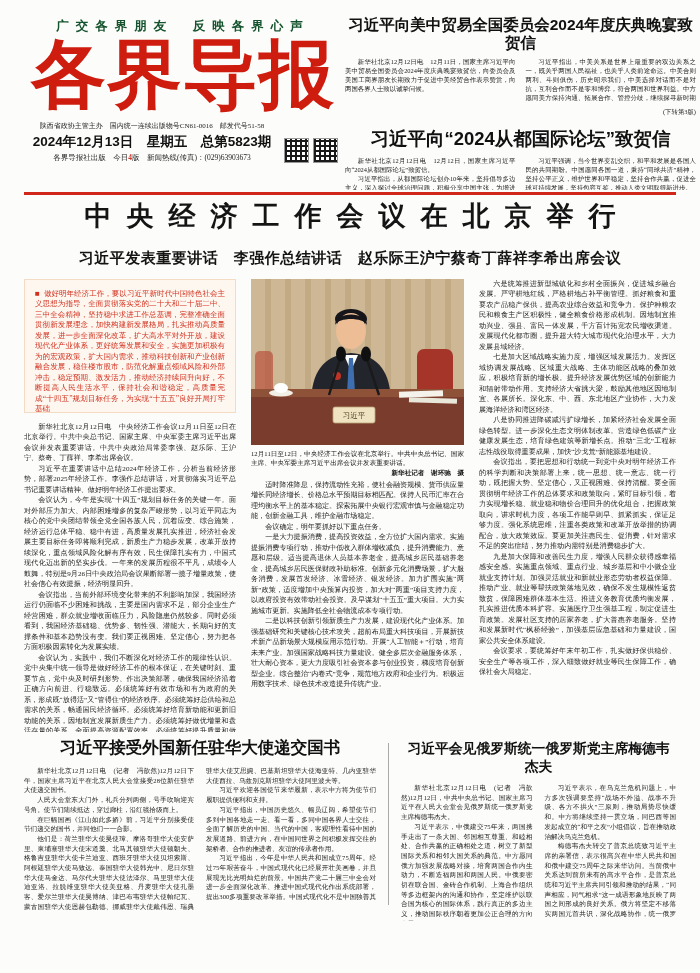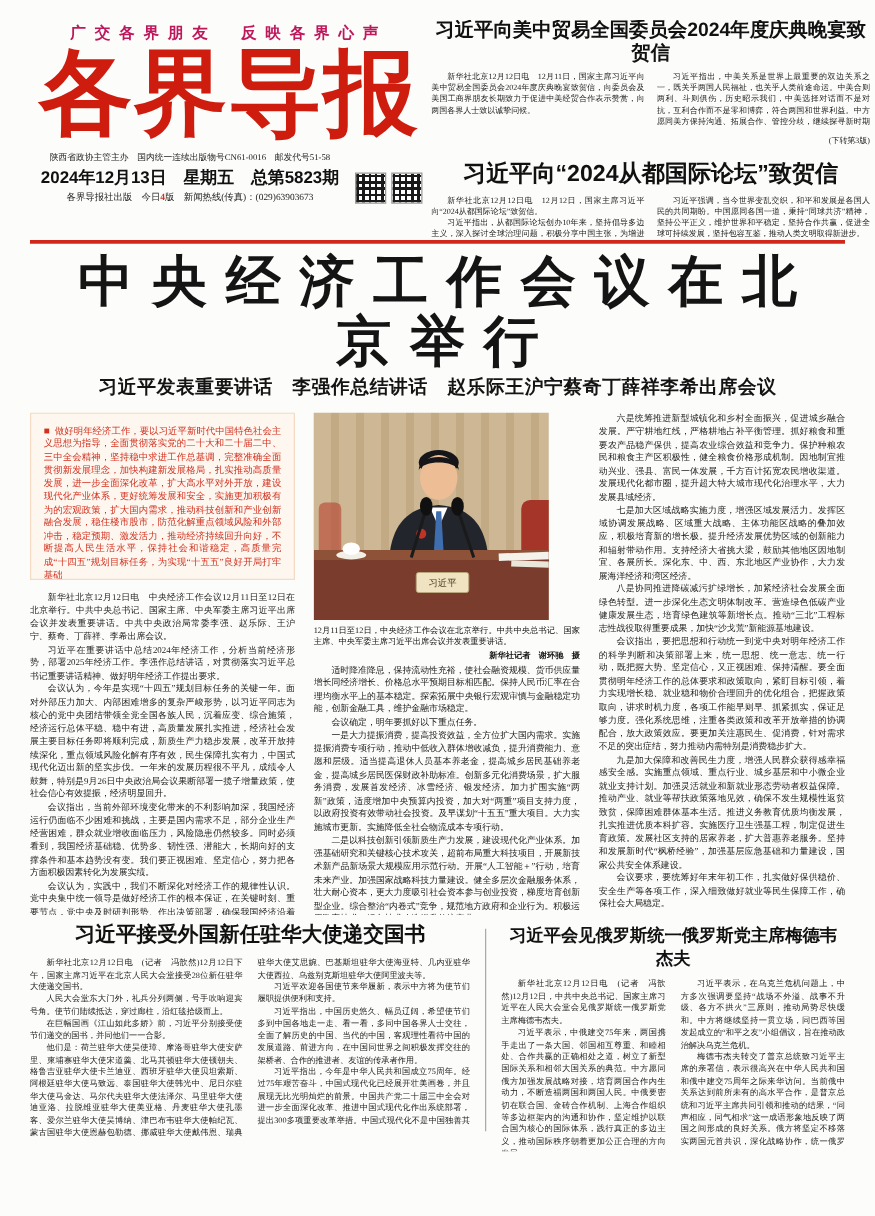--- a/index.html
+++ b/index.html
@@ -1,21 +1,21 @@
 <!DOCTYPE html>
 <html><head>
 <meta charset="utf-8">
 <style>
   *{margin:0;padding:0;box-sizing:border-box}
   body{width:700px;height:973px;font-family:"Liberation Serif","DejaVu Serif",serif;background:#eeeeea}
   .page{position:relative;width:700px;height:973px;background:#fcfcfa;overflow:hidden}
 
   
   .masthead{position:absolute;left:24px;top:10px;width:318px;height:180px}
-  .tagline{color:#be185d;font-size:12.5px;font-weight:700;letter-spacing:7px;text-align:center;margin-top:8px}
+  .tagline{color:#14532d;font-size:12.5px;font-weight:700;letter-spacing:7px;text-align:center;margin-top:8px}
   .paper-title{color:#ce1c0f;font-size:75px;font-weight:700;text-align:center;line-height:1.06;letter-spacing:1px;font-family:"DejaVu Serif","Liberation Serif",serif}
   .pub-block{display:flex;margin-top:6px;align-items:flex-end}
   .pub-info{width:256px;text-align:center;color:#222}
   .pub-line1{font-size:7px;letter-spacing:0;white-space:nowrap}
   .pub-date{font-size:13.5px;font-weight:700;font-family:"Liberation Sans","DejaVu Sans",sans-serif;margin:2px 0;color:#111}
   .pub-line3{font-size:7.5px;white-space:nowrap}
   .red{color:#d2301f;font-weight:700}
   .qr-wrap{display:flex;gap:4px;margin-left:4px}
   .qr{width:25px;height:25px;border:1px solid #999;background:
       repeating-linear-gradient(0deg,#1a1a1a 0 2px,transparent 2px 5px),
@@ -29,30 +29,30 @@
   .ta-body{margin-top:5px;column-count:2;column-gap:10px;font-size:6.4px;line-height:9.2px;text-align:justify;color:#222;overflow:hidden}
   .ta-a .ta-body{height:50px}
   .ta-b .ta-body{height:56px}
   .ta-body p{text-indent:2em}
   .jump-note{text-align:right;font-size:6.4px;color:#222;margin-top:1px}
 
   .red-rule{position:absolute;left:24px;top:192px;width:652px;height:3px;background:#d1271b}
 
   
   .main{position:absolute;left:24px;top:202px;width:652px;height:530px;overflow:hidden}
-  .main-headline{font-family:"Liberation Sans","DejaVu Sans",sans-serif;font-size:44px;font-weight:900;color:#141414;text-align:center;letter-spacing:15px;padding-left:15px;line-height:1.1}
-  .main-subhead{font-family:"Liberation Sans","DejaVu Sans",sans-serif;font-size:15px;font-weight:700;color:#141414;text-align:center;letter-spacing:.5px;margin-top:1px}
+  .main-headline{font-family:"Liberation Sans","DejaVu Sans",sans-serif;font-size:27px;font-weight:900;color:#141414;text-align:center;letter-spacing:15px;padding-left:15px;line-height:1.1}
+  .main-subhead{font-family:"Liberation Sans","DejaVu Sans",sans-serif;font-size:15px;font-weight:700;color:#141414;text-align:center;letter-spacing:.5px;margin-top:17px}
   .cols{display:flex;gap:15px;margin-top:11px;height:455px;overflow:hidden}
   .c1{width:212px}.c2{width:213px}.c3{width:197px}
   .summary{background:#fdf7ef;border:1px solid #f3dcc3;padding:9px 10px;color:#d2301f;font-size:7.5px;line-height:10.5px;text-align:justify;height:134px;overflow:hidden}
   .summary .bullet{margin-right:4px;font-size:8px}
   .colbody{font-size:7.1px;line-height:10.5px;text-align:justify;color:#1c1c1c;overflow:hidden}
   .colbody p{text-indent:2em}
   .c1 .colbody{height:310px;margin-top:9px}
-  .photo{position:relative;width:188px;height:166px;background:repeating-linear-gradient(90deg,#cdb795 0 14px,#c1aa84 14px 20px);overflow:hidden}
+  .photo{position:relative;width:213px;height:166px;background:repeating-linear-gradient(90deg,#cdb795 0 14px,#c1aa84 14px 20px);overflow:hidden}
   .photo svg{position:absolute;left:0;top:0}
   .caption{font-size:6.6px;line-height:9.4px;color:#111;text-align:justify;margin-top:4px}
   .credit{font-size:6.6px;font-weight:700;text-align:right;margin-top:1px;color:#111}
   .c2 .colbody{height:236px;margin-top:2px}
   .c3 .colbody{height:455px}
 
   
   .bottom{position:absolute;left:24px;top:737px;width:652px;height:184px;display:flex;overflow:hidden}
   .b-left{width:352px}
   .v-divider{width:1px;background:#aaa;margin:6px 12px 16px 12px}

